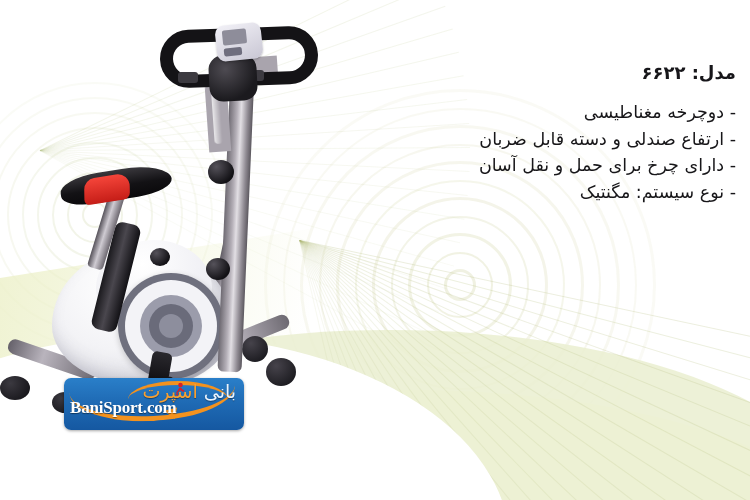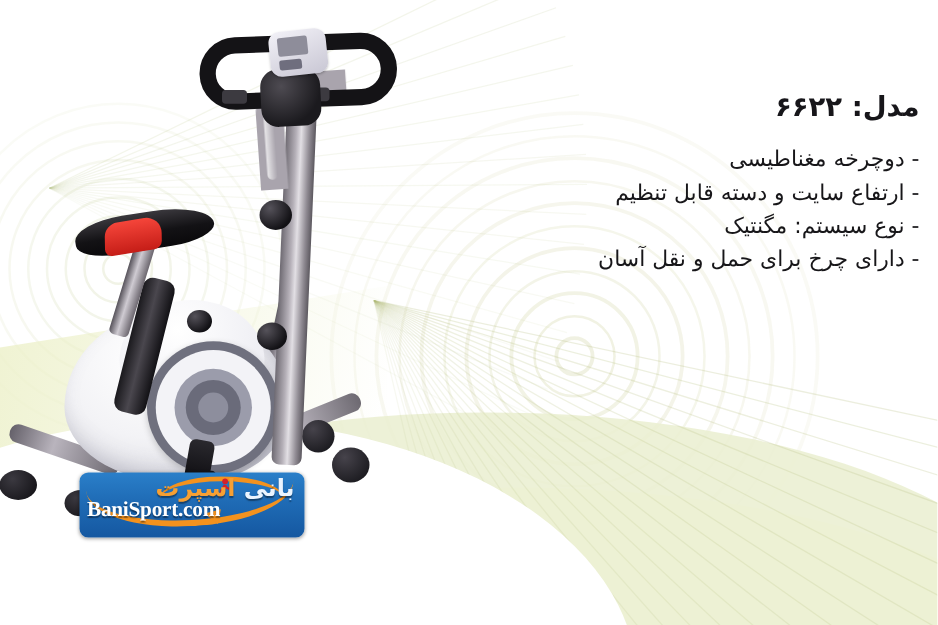--- a/index.html
+++ b/index.html
@@ -190,22 +190,22 @@
     position:absolute;background:radial-gradient(circle at 34% 28%,#46434b,#101014);
     border-radius:50%;
   }
 
   
   #spec{
     position:absolute;right:14px;top:62px;width:520px;
     text-align:right;direction:rtl;color:#17161a;
   }
   #spec .model{
-    font-size:22px;font-weight:700;letter-spacing:.5px;
-    margin:12px 0 16px 0;padding-left:6px;
+    font-size:18px;font-weight:700;letter-spacing:.5px;
+    margin:0 0 16px 0;padding-left:6px;
     font-family:"DejaVu Sans","Liberation Sans",sans-serif;
   }
   #spec ul{list-style:none;margin:0;padding:0;text-align:right;}
   #spec li{
     font-size:17.5px;line-height:26.5px;color:#171619;
     white-space:nowrap;
     font-family:"DejaVu Sans","Liberation Sans",sans-serif;
   }
 
   
@@ -226,21 +226,21 @@
     position:absolute;left:64px;top:3px;width:100px;height:16px;
     border-top:4px solid #f3921e;
     border-radius:54% 54% 0 0/100% 100% 0 0;
   }
   #logo .arrowtip{
     position:absolute;left:100px;top:28px;width:0;height:0;
     border-top:6px solid transparent;border-bottom:6px solid transparent;
     border-right:12px solid #f3921e;transform:rotate(12deg);
   }
   #logo .fa-brand{
-    position:absolute;right:8px;top:2px;font-size:19px;font-weight:700;
+    position:absolute;right:8px;top:2px;font-size:19px;font-weight:400;
     color:#eaf4ff;direction:rtl;letter-spacing:0;
     text-shadow:0 1px 1px rgba(0,0,0,.4);
     font-family:"DejaVu Sans","Liberation Sans",sans-serif;
   }
   #logo .fa-brand .orange{color:#f7a033;}
   #logo .runner{
     position:absolute;right:58px;top:4px;width:16px;height:20px;
   }
   #logo .en-brand{
     position:absolute;left:6px;top:20px;font-size:17px;font-weight:700;
@@ -378,23 +378,23 @@
     <div class="console">
       <div class="lcd"></div>
       <div class="pad"></div>
     </div>
   </div>
 
   <div id="spec">
     <div class="model">مدل: ۶۶۲۲</div>
     <ul>
       <li>- دوچرخه مغناطیسی</li>
-      <li>- ارتفاع سایت و دسته قابل تنظیم</li>
+      <li>- ارتفاع صندلی و دسته قابل ضربان</li>
+      <li>- دارای چرخ برای حمل و نقل آسان</li>
       <li>- نوع سیستم: مگنتیک</li>
-      <li>- دارای چرخ برای حمل و نقل آسان</li>
     </ul>
   </div>
 
   <div id="logo">
     <div class="swoosh"></div>
     <div class="swoosh2"></div>
     <div class="arrowtip"></div>
     <div class="runner">
       <svg viewBox="0 0 16 20" width="16" height="20" aria-hidden="true">
         <circle cx="10.5" cy="3" r="2.3" fill="#d4202a"></circle>

